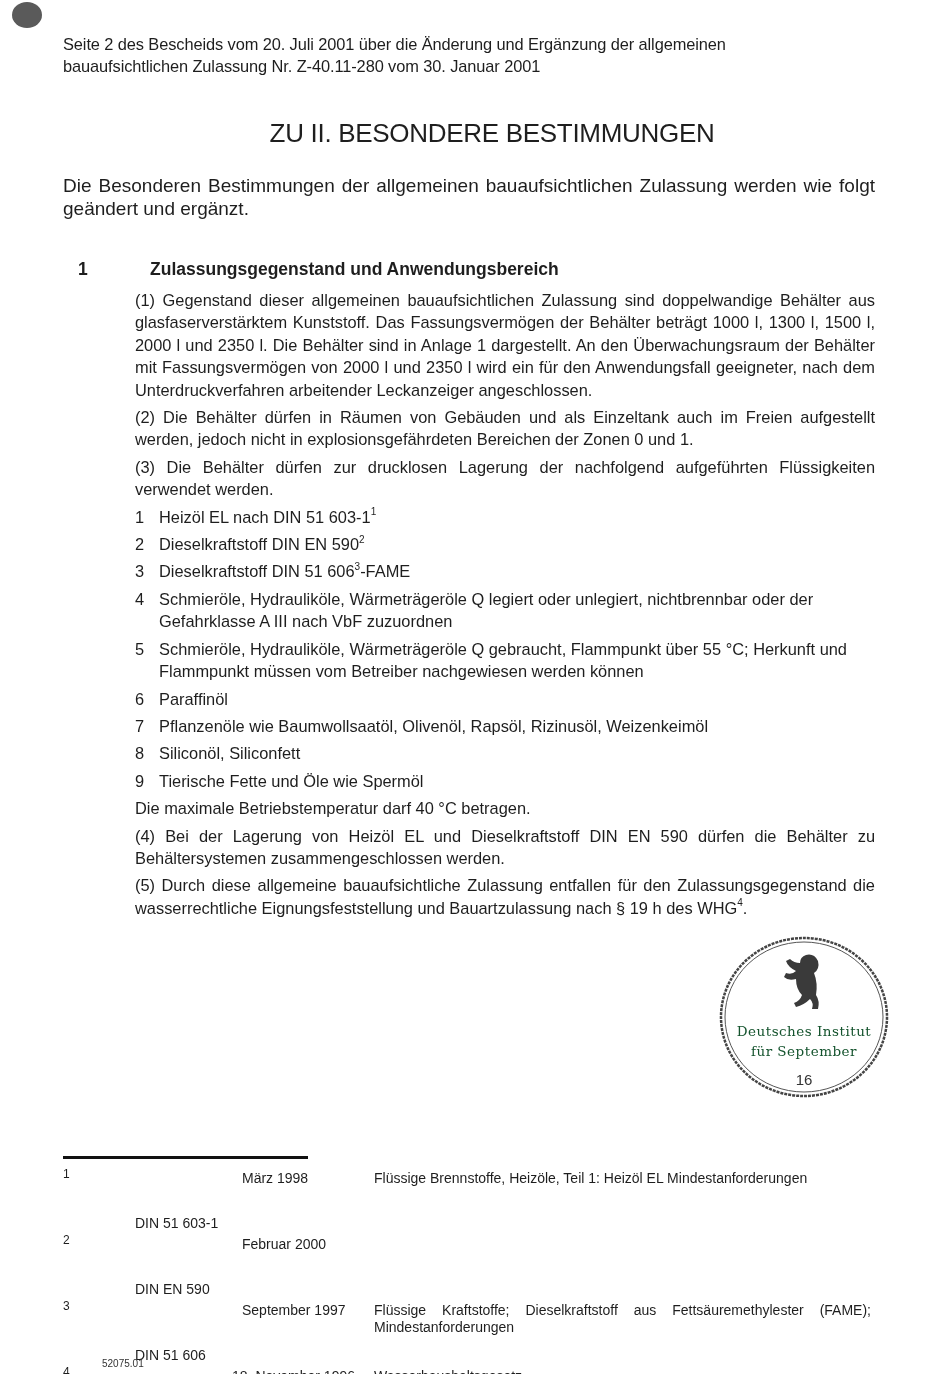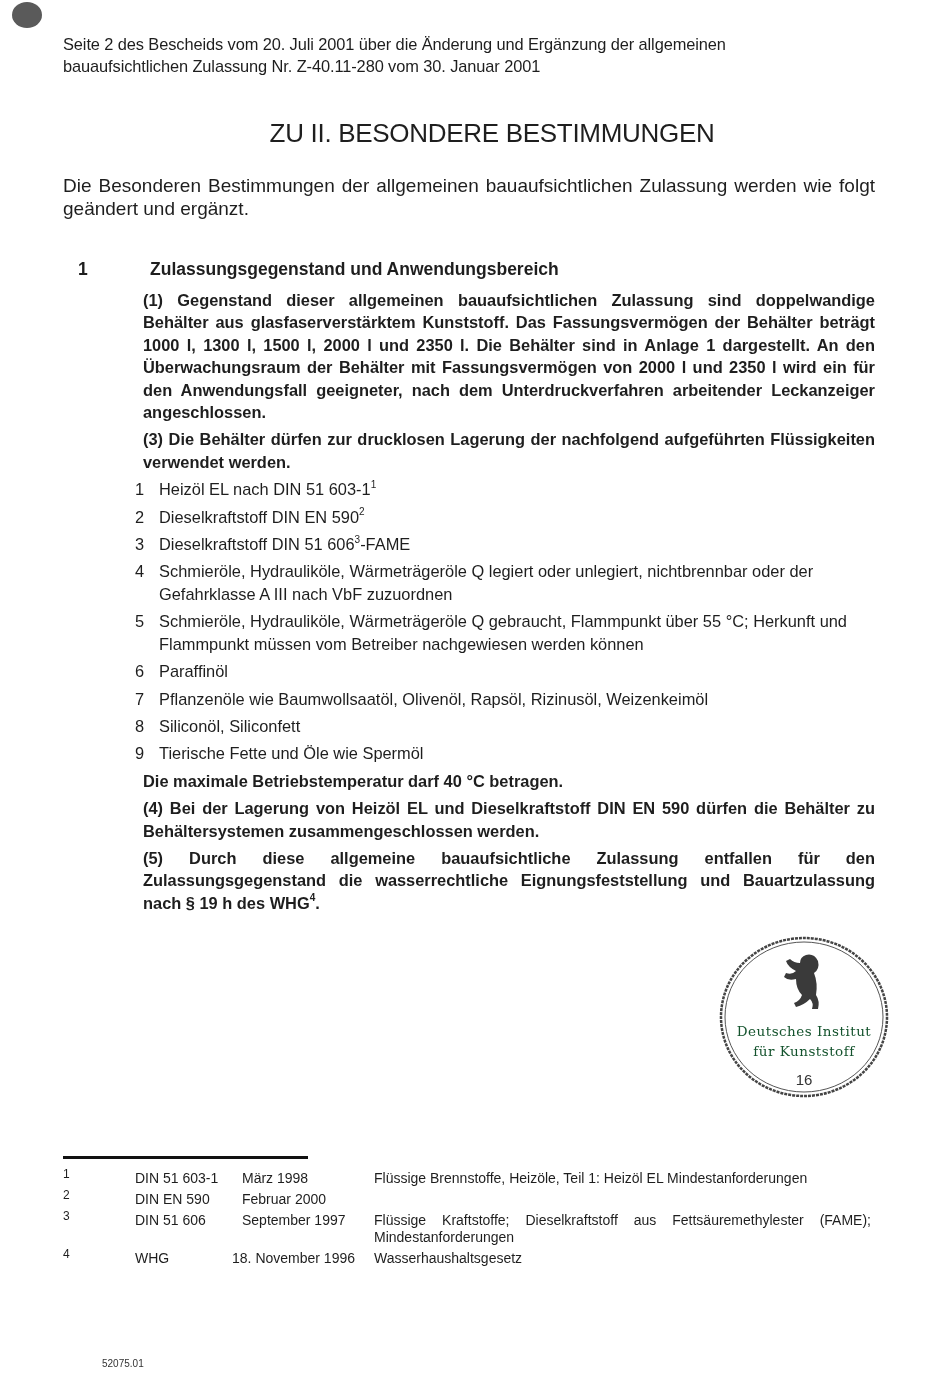--- a/index.html
+++ b/index.html
@@ -25,21 +25,21 @@
     }
     .section-heading {
       position: absolute; left: 63px; top: 244px; width: 812px;
       font-size: 17.5px; font-weight: bold; margin: 15px;
     }
     .section-heading .num { display: inline-block; width: 72px; }
     .body {
       position: absolute; left: 135px; top: 289px; width: 740px;
       font-size: 16.4px; line-height: 22.4px;
     }
-    .para { text-align: justify; margin: 0 0 5px 8px; font-weight: bold; }
+    .para { text-align: justify; margin: 0 0 5px 0; }
     .list-item { display: flex; margin: 0 0 5px 0; }
     .list-item .n { width: 24px; flex-shrink: 0; }
     .list-item .t { flex: 1; text-align: left; }
     sup { font-size: 10px; line-height: 0; position: relative; top: -1px; }
     .stamp {
       position: absolute; left: 718px; top: 935px; width: 172px; height: 165px;
     }
     .stamp-line {
       position: absolute; left: 0; width: 172px; text-align: center;
       font-family: "DejaVu Serif", serif; font-size: 13.5px; color: #14532d; letter-spacing: 0.5px;
@@ -50,21 +50,21 @@
     }
     .footnote-rule {
       position: absolute; left: 63px; top: 1156px; width: 245px; height: 3px; background: #111;
     }
     .footnotes {
       position: absolute; left: 63px; top: 1170px; width: 808px;
       font-size: 14px; line-height: 17px;
     }
     .fn-row { display: flex; margin-bottom: 4px; }
     .fn-num { width: 72px; flex-shrink: 0; font-size: 12px; position: relative; top: -4px; }
-    .fn-std { width: 107px; flex-shrink: 0; }
+    .fn-std { width: 107px; flex-shrink: 0; margin-top: 45px; }
     .fn-date { width: 132px; flex-shrink: 0; }
     .fn-date.wide { margin-left: -22px; width: 154px; text-align: right; padding-right: 19px; box-sizing: border-box; }
     .fn-desc { flex: 1; text-align: justify; }
     .doc-code {
       position: absolute; left: 62px; top: 1358px; font-size: 10px; color: #333; margin-left: 40px;
     }
   </style>
 </head>
 <body>
 
@@ -78,20 +78,21 @@
 <h1 class="page-title">ZU II. BESONDERE BESTIMMUNGEN</h1>
 
 <p class="intro">Die Besonderen Bestimmungen der allgemeinen bauaufsichtlichen Zulassung werden wie folgt geändert und ergänzt.</p>
 
 <h2 class="section-heading">
   <span class="num">1</span><span>Zulassungsgegenstand und Anwendungsbereich</span>
 </h2>
 
 <div class="body">
   <p class="para">(1) Gegenstand dieser allgemeinen bauaufsichtlichen Zulassung sind doppelwandige Behälter aus glasfaserverstärktem Kunststoff. Das Fassungsvermögen der Behälter beträgt 1000 l, 1300 l, 1500 l, 2000 l und 2350 l. Die Behälter sind in Anlage 1 dargestellt. An den Überwachungsraum der Behälter mit Fassungsvermögen von 2000 l und 2350 l wird ein für den Anwendungsfall geeigneter, nach dem Unterdruckverfahren arbeitender Leckanzeiger angeschlossen.</p>
+  <p class="para">(2) Die Behälter dürfen in Räumen von Gebäuden und als Einzeltank auch im Freien aufgestellt werden, jedoch nicht in explosionsgefährdeten Bereichen der Zonen 0 und 1.</p>
   <p class="para">(3) Die Behälter dürfen zur drucklosen Lagerung der nachfolgend aufgeführten Flüssigkeiten verwendet werden.</p>
 
   <div>
     <div class="list-item">
         <span class="n">1</span>
         <span class="t"><span>Heizöl EL nach DIN 51 603-1</span><sup>1</sup><span></span></span>
       </div>
     <div class="list-item">
         <span class="n">2</span>
         <span class="t"><span>Dieselkraftstoff DIN EN 590</span><sup>2</sup><span></span></span>
@@ -133,21 +134,21 @@
 
 <div class="stamp">
   <svg width="172" height="165" viewBox="0 0 172 165">
     <ellipse cx="86" cy="82" rx="83" ry="79" fill="none" stroke="#444" stroke-width="2.5" stroke-dasharray="3 1"></ellipse>
     <ellipse cx="86" cy="82" rx="79" ry="75" fill="none" stroke="#555" stroke-width="1"></ellipse>
     <g fill="#3a3a3a">
       <path d="M88 20 q8 -2 12 6 q2 8 -4 12 q4 10 2 22 q4 6 2 14 l-6 0 q2 -6 -2 -10 q-6 6 -14 8 l-2 -4 q6 -2 8 -8 q-6 -6 -6 -16 q-8 2 -12 -2 l2 -4 q6 2 10 -2 q-8 -4 -10 -10 l4 -2 q4 4 10 4 q0 -6 6 -8 z"></path>
     </g>
   </svg>
   <div class="stamp-line" style="top:88px;">Deutsches Institut</div>
-  <div class="stamp-line" style="top:108px;">für Kunststoff</div>
+  <div class="stamp-line" style="top:108px;">für September</div>
   <div class="stamp-num">16</div>
 </div>
 
 <div class="footnote-rule"></div>
 
 <div class="footnotes">
   <div class="fn-row">
     <span class="fn-num">1</span>
     <span class="fn-std">DIN 51 603-1</span>
     <span class="fn-date">März 1998</span>

